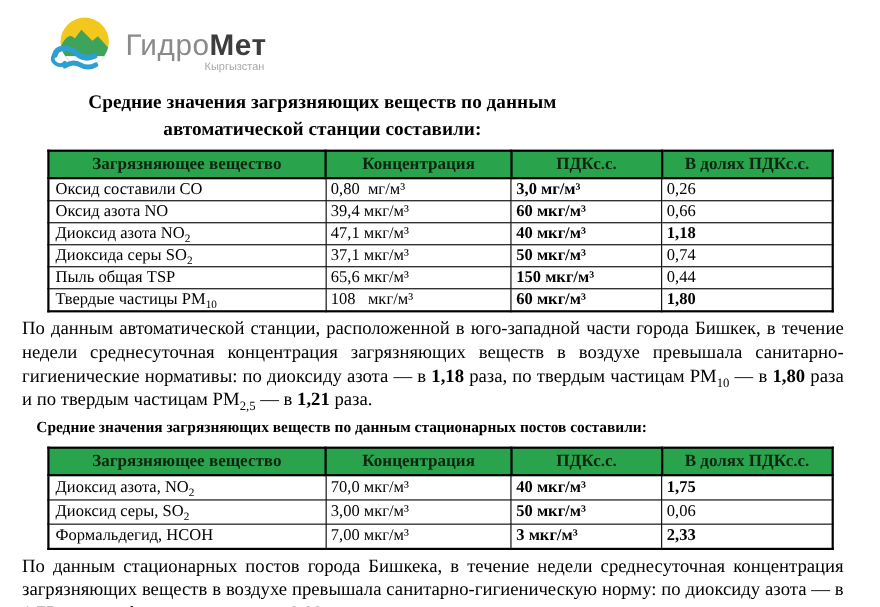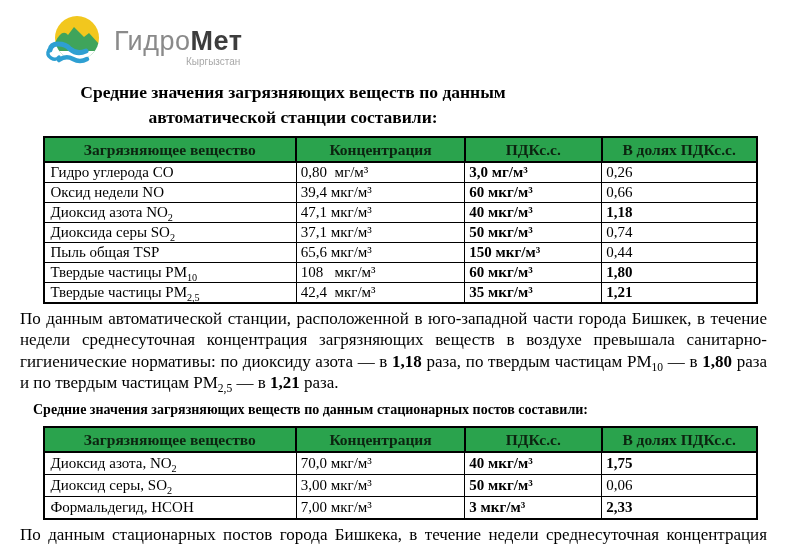--- a/index.html
+++ b/index.html
@@ -81,27 +81,27 @@
       <thead>
         <tr>
           <th>Загрязняющее вещество</th>
           <th>Концентрация</th>
           <th>ПДКс.с.</th>
           <th>В долях ПДКс.с.</th>
         </tr>
       </thead>
       <tbody>
         <tr>
-          <td><span>Гидро углерода СО</span></td>
+          <td><span>Оксид составили СО</span></td>
           <td><span>0,80&nbsp; мг/м³</span></td>
           <td><span style="font-weight: bold;">3,0 мг/м³</span></td>
           <td><span>0,26</span></td>
         </tr>
         <tr>
-          <td><span>Оксид недели NO</span></td>
+          <td><span>Оксид азота NO</span></td>
           <td><span>39,4 мкг/м³</span></td>
           <td><span style="font-weight: bold;">60 мкг/м³</span></td>
           <td><span>0,66</span></td>
         </tr>
         <tr>
           <td><span>Диоксид азота NO</span><sub>2</sub></td>
           <td><span>47,1 мкг/м³</span></td>
           <td><span style="font-weight: bold;">40 мкг/м³</span></td>
           <td><span style="font-weight: bold;">1,18</span></td>
         </tr>
@@ -115,26 +115,20 @@
           <td><span>Пыль общая TSP</span></td>
           <td><span>65,6 мкг/м³</span></td>
           <td><span style="font-weight: bold;">150 мкг/м³</span></td>
           <td><span>0,44</span></td>
         </tr>
         <tr>
           <td><span>Твердые частицы PM</span><sub>10</sub></td>
           <td><span>108&nbsp;&nbsp; мкг/м³</span></td>
           <td><span style="font-weight: bold;">60 мкг/м³</span></td>
           <td><span style="font-weight: bold;">1,80</span></td>
-        </tr>
-        <tr>
-          <td><span>Твердые частицы PM</span><sub>2,5</sub></td>
-          <td><span>42,4&nbsp; мкг/м³</span></td>
-          <td><span style="font-weight: bold;">35 мкг/м³</span></td>
-          <td><span style="font-weight: bold;">1,21</span></td>
         </tr>
       </tbody>
     </table>
 
   <p class="body-text"><span>По данным автоматической станции, расположенной в юго-западной части города Бишкек, в течение недели среднесуточная концентрация загрязняющих веществ в воздухе превышала санитарно-гигиенические нормативы: по диоксиду азота — в </span><span style="font-weight: bold;">1,18</span><span> раза, по твердым частицам PM</span><sub>10</sub><span> — в </span><span style="font-weight: bold;">1,80</span><span> раза и по твердым частицам PM</span><sub>2,5</sub><span> — в </span><span style="font-weight: bold;">1,21</span><span> раза.</span></p>
 
   <h2 class="subtitle">Средние значения загрязняющих веществ по данным стационарных постов составили:</h2>
 
   <table class="data t2">
       <thead>

